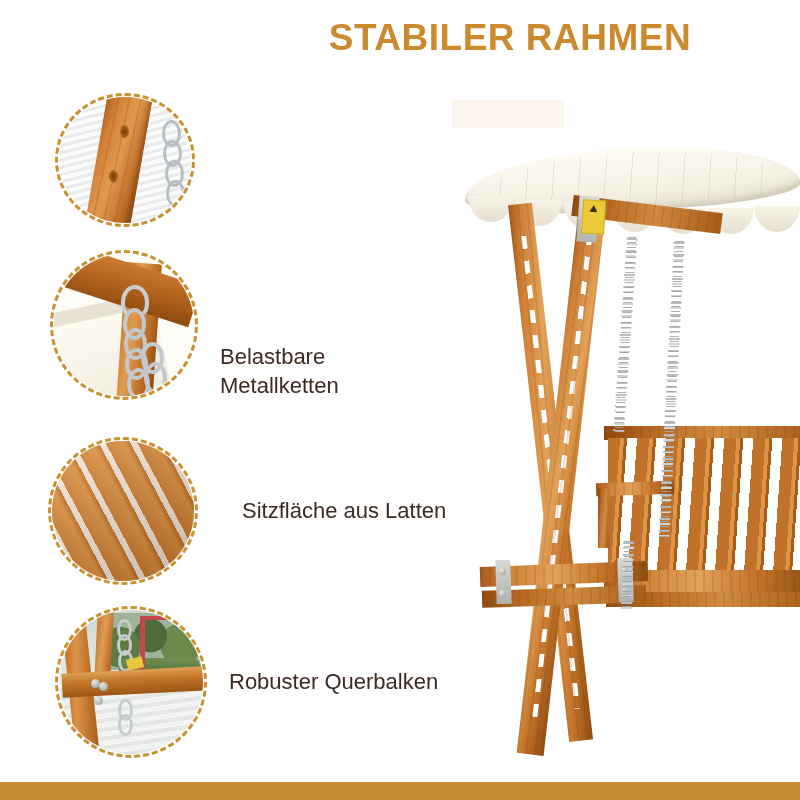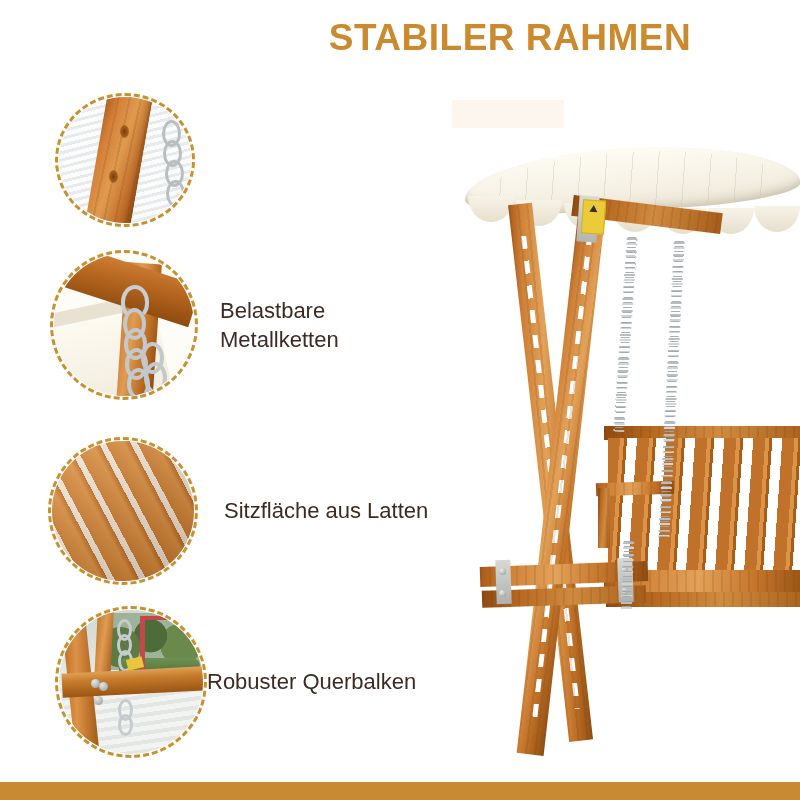--- a/index.html
+++ b/index.html
@@ -363,21 +363,21 @@
           <div class="s1-chain-link" style="left:78%;top:18%;"></div>
           <div class="s1-chain-link" style="left:79%;top:34%;"></div>
           <div class="s1-chain-link" style="left:80%;top:50%;"></div>
           <div class="s1-chain-link" style="left:81%;top:66%;"></div>
         </div>
       </div>
       <div class="thumb-dash" style="width:140px;height:134px;"></div>
     </div>
   </div>
 
-  <div class="feature-row" style="left:50px; top:250px;">
+  <div class="feature-row" style="left:50px; top:250px;align-items:flex-end;">
     <div class="thumb-wrap" style="width:148px;height:150px;">
       <div class="thumb-photo" style="left:4px;top:4px;width:140px;height:142px;">
         <div class="scene">
           <div class="s2-bg"></div>
           <div class="s2-canopy"></div>
           <div class="s2-canopy-edge"></div>
           <div class="s2-post"></div>
           <div class="s2-beam"></div>
           <div class="s2-hook" style="left:48%;top:22%;"></div>
           <div class="s2-chain-link" style="left:49%;top:38%;"></div>
@@ -397,21 +397,21 @@
   <div class="feature-row" style="left:48px; top:437px;">
     <div class="thumb-wrap" style="width:150px;height:148px;">
       <div class="thumb-photo" style="left:4px;top:4px;width:142px;height:140px;">
         <div class="scene">
           <div class="s3-bg"></div>
           <div class="s3-shade"></div>
         </div>
       </div>
       <div class="thumb-dash" style="width:150px;height:148px;"></div>
     </div>
-    <div class="feature-label" style="margin-left:26px;">Sitzfläche aus Latten</div>
+    <div class="feature-label" style="margin-left:44px;">Sitzfläche aus Latten</div>
   </div>
 
   <div class="feature-row" style="left:55px; top:606px;">
     <div class="thumb-wrap" style="width:152px;height:152px;">
       <div class="thumb-photo" style="left:4px;top:4px;width:144px;height:144px;">
         <div class="scene">
           <div class="s4-sky"></div>
           <div class="s4-trees"></div>
           <div class="s4-hedge"></div>
           <div class="s4-ground"></div>
@@ -426,21 +426,21 @@
           <div class="s4-crossbeam"></div>
           <div class="s4-bolt" style="left:22%;top:48%;"></div>
           <div class="s4-bolt" style="left:28%;top:50%;"></div>
           <div class="s4-bolt" style="left:24%;top:60%;"></div>
           <div class="s4-chain-link" style="left:41%;top:62%;"></div>
           <div class="s4-chain-link" style="left:41%;top:72%;"></div>
         </div>
       </div>
       <div class="thumb-dash" style="width:152px;height:152px;"></div>
     </div>
-    <div class="feature-label" style="text-align:center;">Robuster Querbalken</div>
+    <div class="feature-label" style="margin-left:22px;text-align:center;">Robuster Querbalken</div>
   </div>
 
   <div id="product">
 
     <div id="canopy">
       <div id="canopy-body"></div>
       <div id="canopy-folds"></div>
       <div class="scallop" style="left:4px;  top:48px;"></div>
       <div class="scallop" style="left:52px; top:52px;"></div>
       <div class="scallop" style="left:100px;top:55px;"></div>

